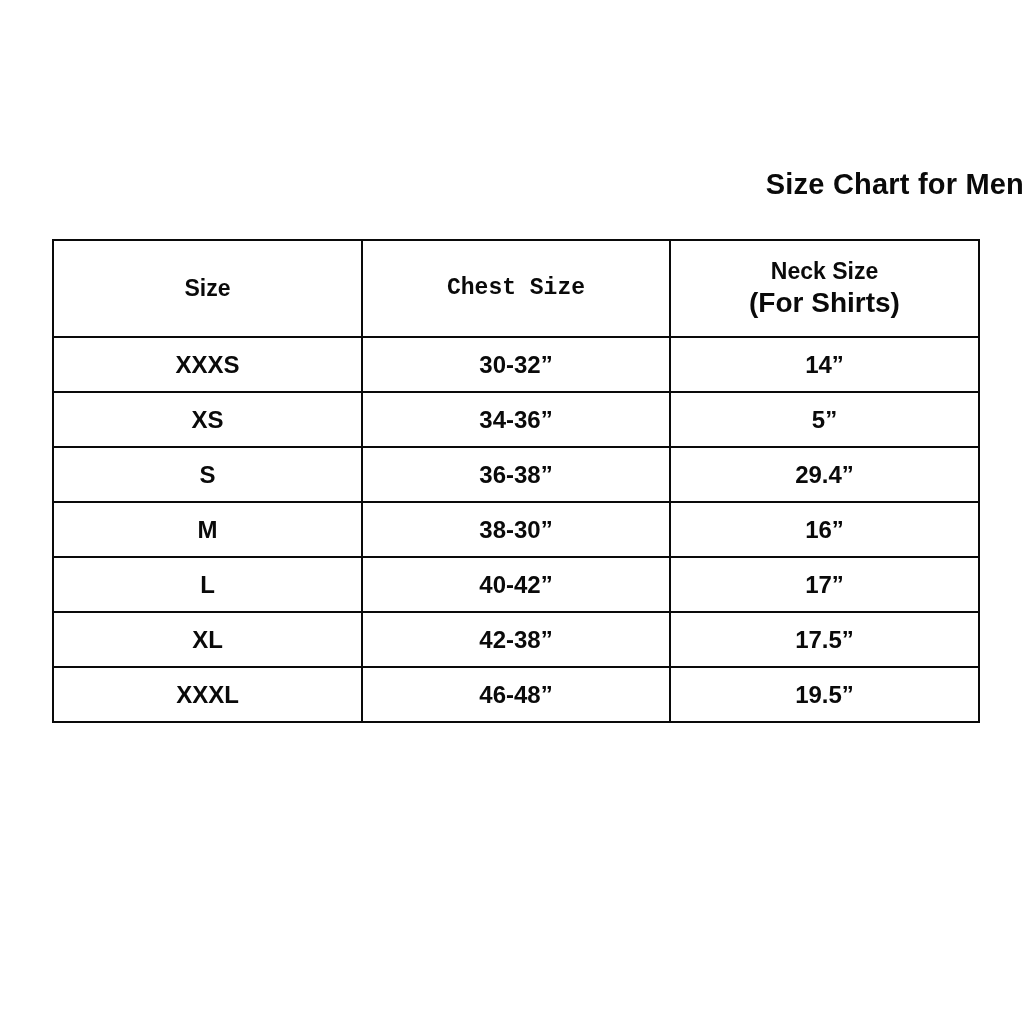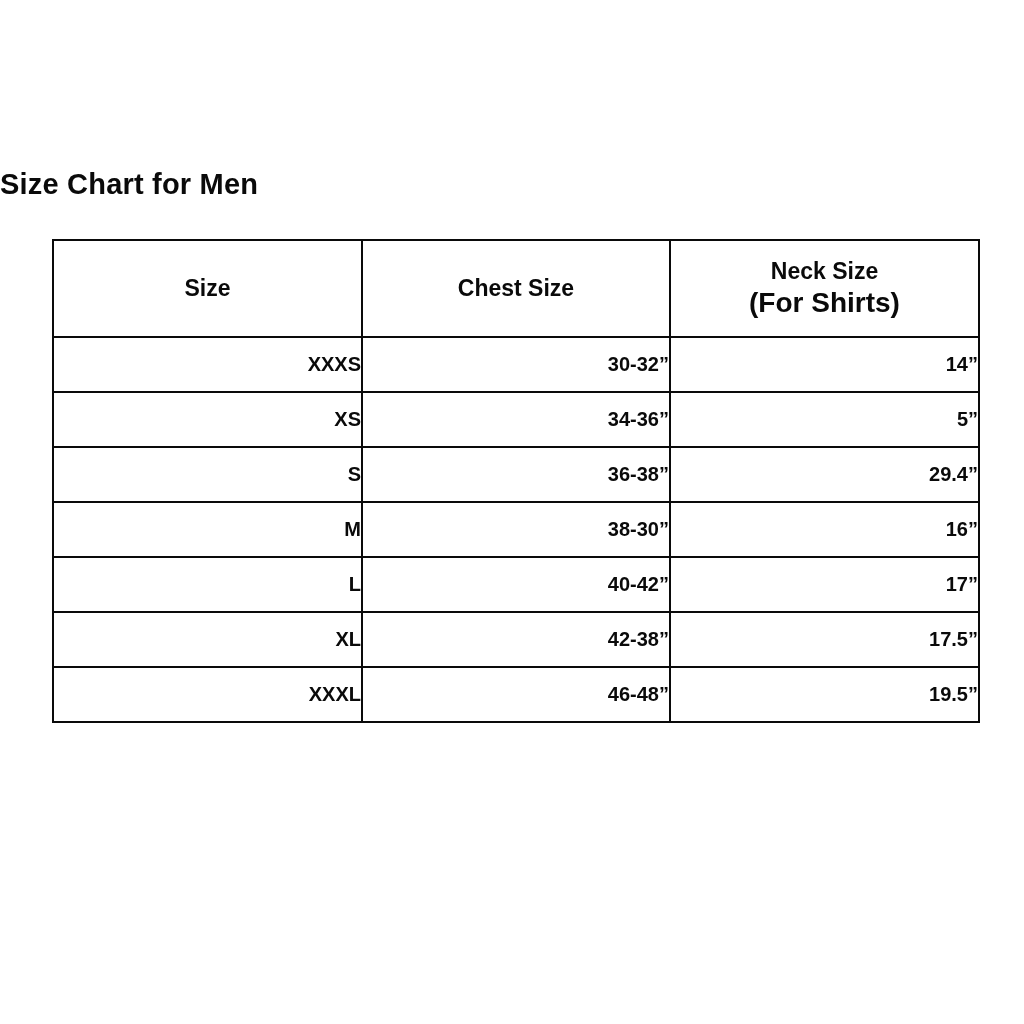--- a/index.html
+++ b/index.html
@@ -20,21 +20,21 @@
     left: 0;
     top: 0;
     width: 1024px;
     height: 1024px;
   }
   .chart-title {
     position: absolute;
     left: 0;
     top: 168px;
     width: 1024px;
-    text-align: left;
+    text-align: right;
     font-size: 29px;
     font-weight: bold;
     letter-spacing: 0.2px;
     color: #0a0a0a;
   }
   .size-table {
     position: absolute;
     left: 52px;
     top: 239px;
     width: 920px;
@@ -50,25 +50,24 @@
     color: #0a0a0a;
     padding: 0;
   }
   .size-table thead th {
     height: 95px;
     font-size: 23px;
     line-height: 1.25;
   }
   .size-table tbody td {
     height: 53px;
-    font-size: 20px;
-    text-align: right;
+    font-size: 24px;
   }
   .col-size { width: 307px; }
-  .col-chest { width: 306px; }
+  .col-chest { width: 306px; font-family: Liberation Mono, monospace; }
   .col-neck { width: 307px; }
   .subline {
     display: block;
     font-size: 28px;
     font-weight: bold;
   }
 </style>
 </head>
 <body>
 

